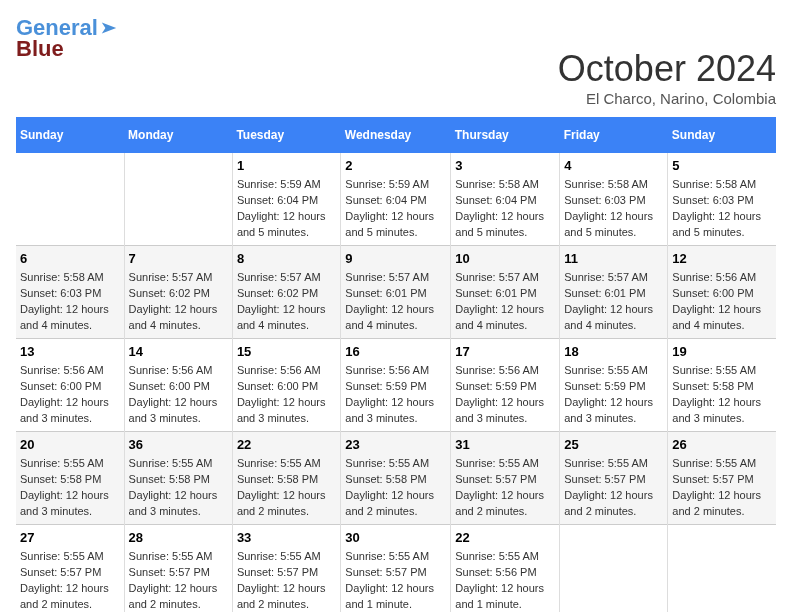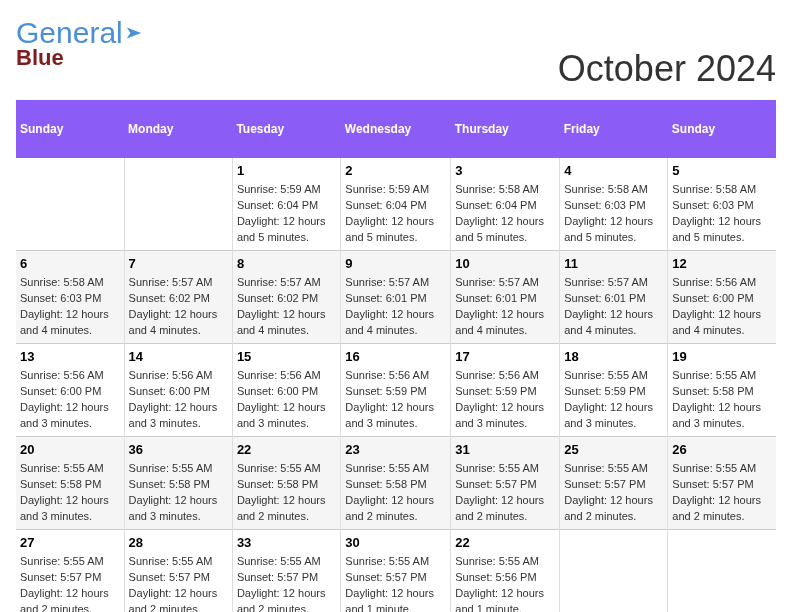--- a/index.html
+++ b/index.html
@@ -14,22 +14,22 @@
       display: flex;
       justify-content: space-between;
       align-items: flex-start;
       margin-bottom: 10px;
     }
     .logo {
       display: flex;
       align-items: center;
     }
     .logo-text {
-      font-size: 30px;
-      font-weight: normal;
+      font-size: 22px;
+      font-weight: bold;
       color: #333;
       line-height: 1.1;
     }
     .logo-text span {
       color: #4a90d9;
     }
     .logo-icon {
       width: 18px;
       height: 18px;
       margin-left: 2px;
@@ -46,23 +46,23 @@
     .location {
       font-size: 15px;
       color: #555;
     }
     table {
       width: 100%;
       border-collapse: collapse;
       font-size: 11px;
     }
     thead tr th {
-      background-color: #8b5cf6;
+      background-color: #3b82f6;
       color: #fff;
-      padding: 22px 4px;
+      padding: 11px 4px;
       text-align: left;
       font-weight: bold;
       font-size: 12px;
     }
     tbody tr {
       border-bottom: 1px solid #ccc;
     }
     tbody tr:nth-child(odd) {
       background-color: #fff;
     }
@@ -104,20 +104,21 @@
 
         <svg class="logo-icon" viewBox="0 0 20 20" fill="#4a90d9">
           <polygon points="2,4 18,10 2,16 6,10"></polygon>
         </svg>
       </div>
       <div style="font-size:22px;font-weight:bold;color:#7f1d1d;line-height:1;margin-top:-2px;">Blue</div>
     </div>
   </div>
   <div class="title-section">
     <div class="month-title">October 2024</div>
+    <div class="location">El Charco, Narino, Colombia</div>
   </div>
 </div>
 
 <table>
   <thead>
     <tr id="header-row">
     <th>Sunday</th>
         <th>Monday</th>
         <th>Tuesday</th>
         <th>Wednesday</th>

